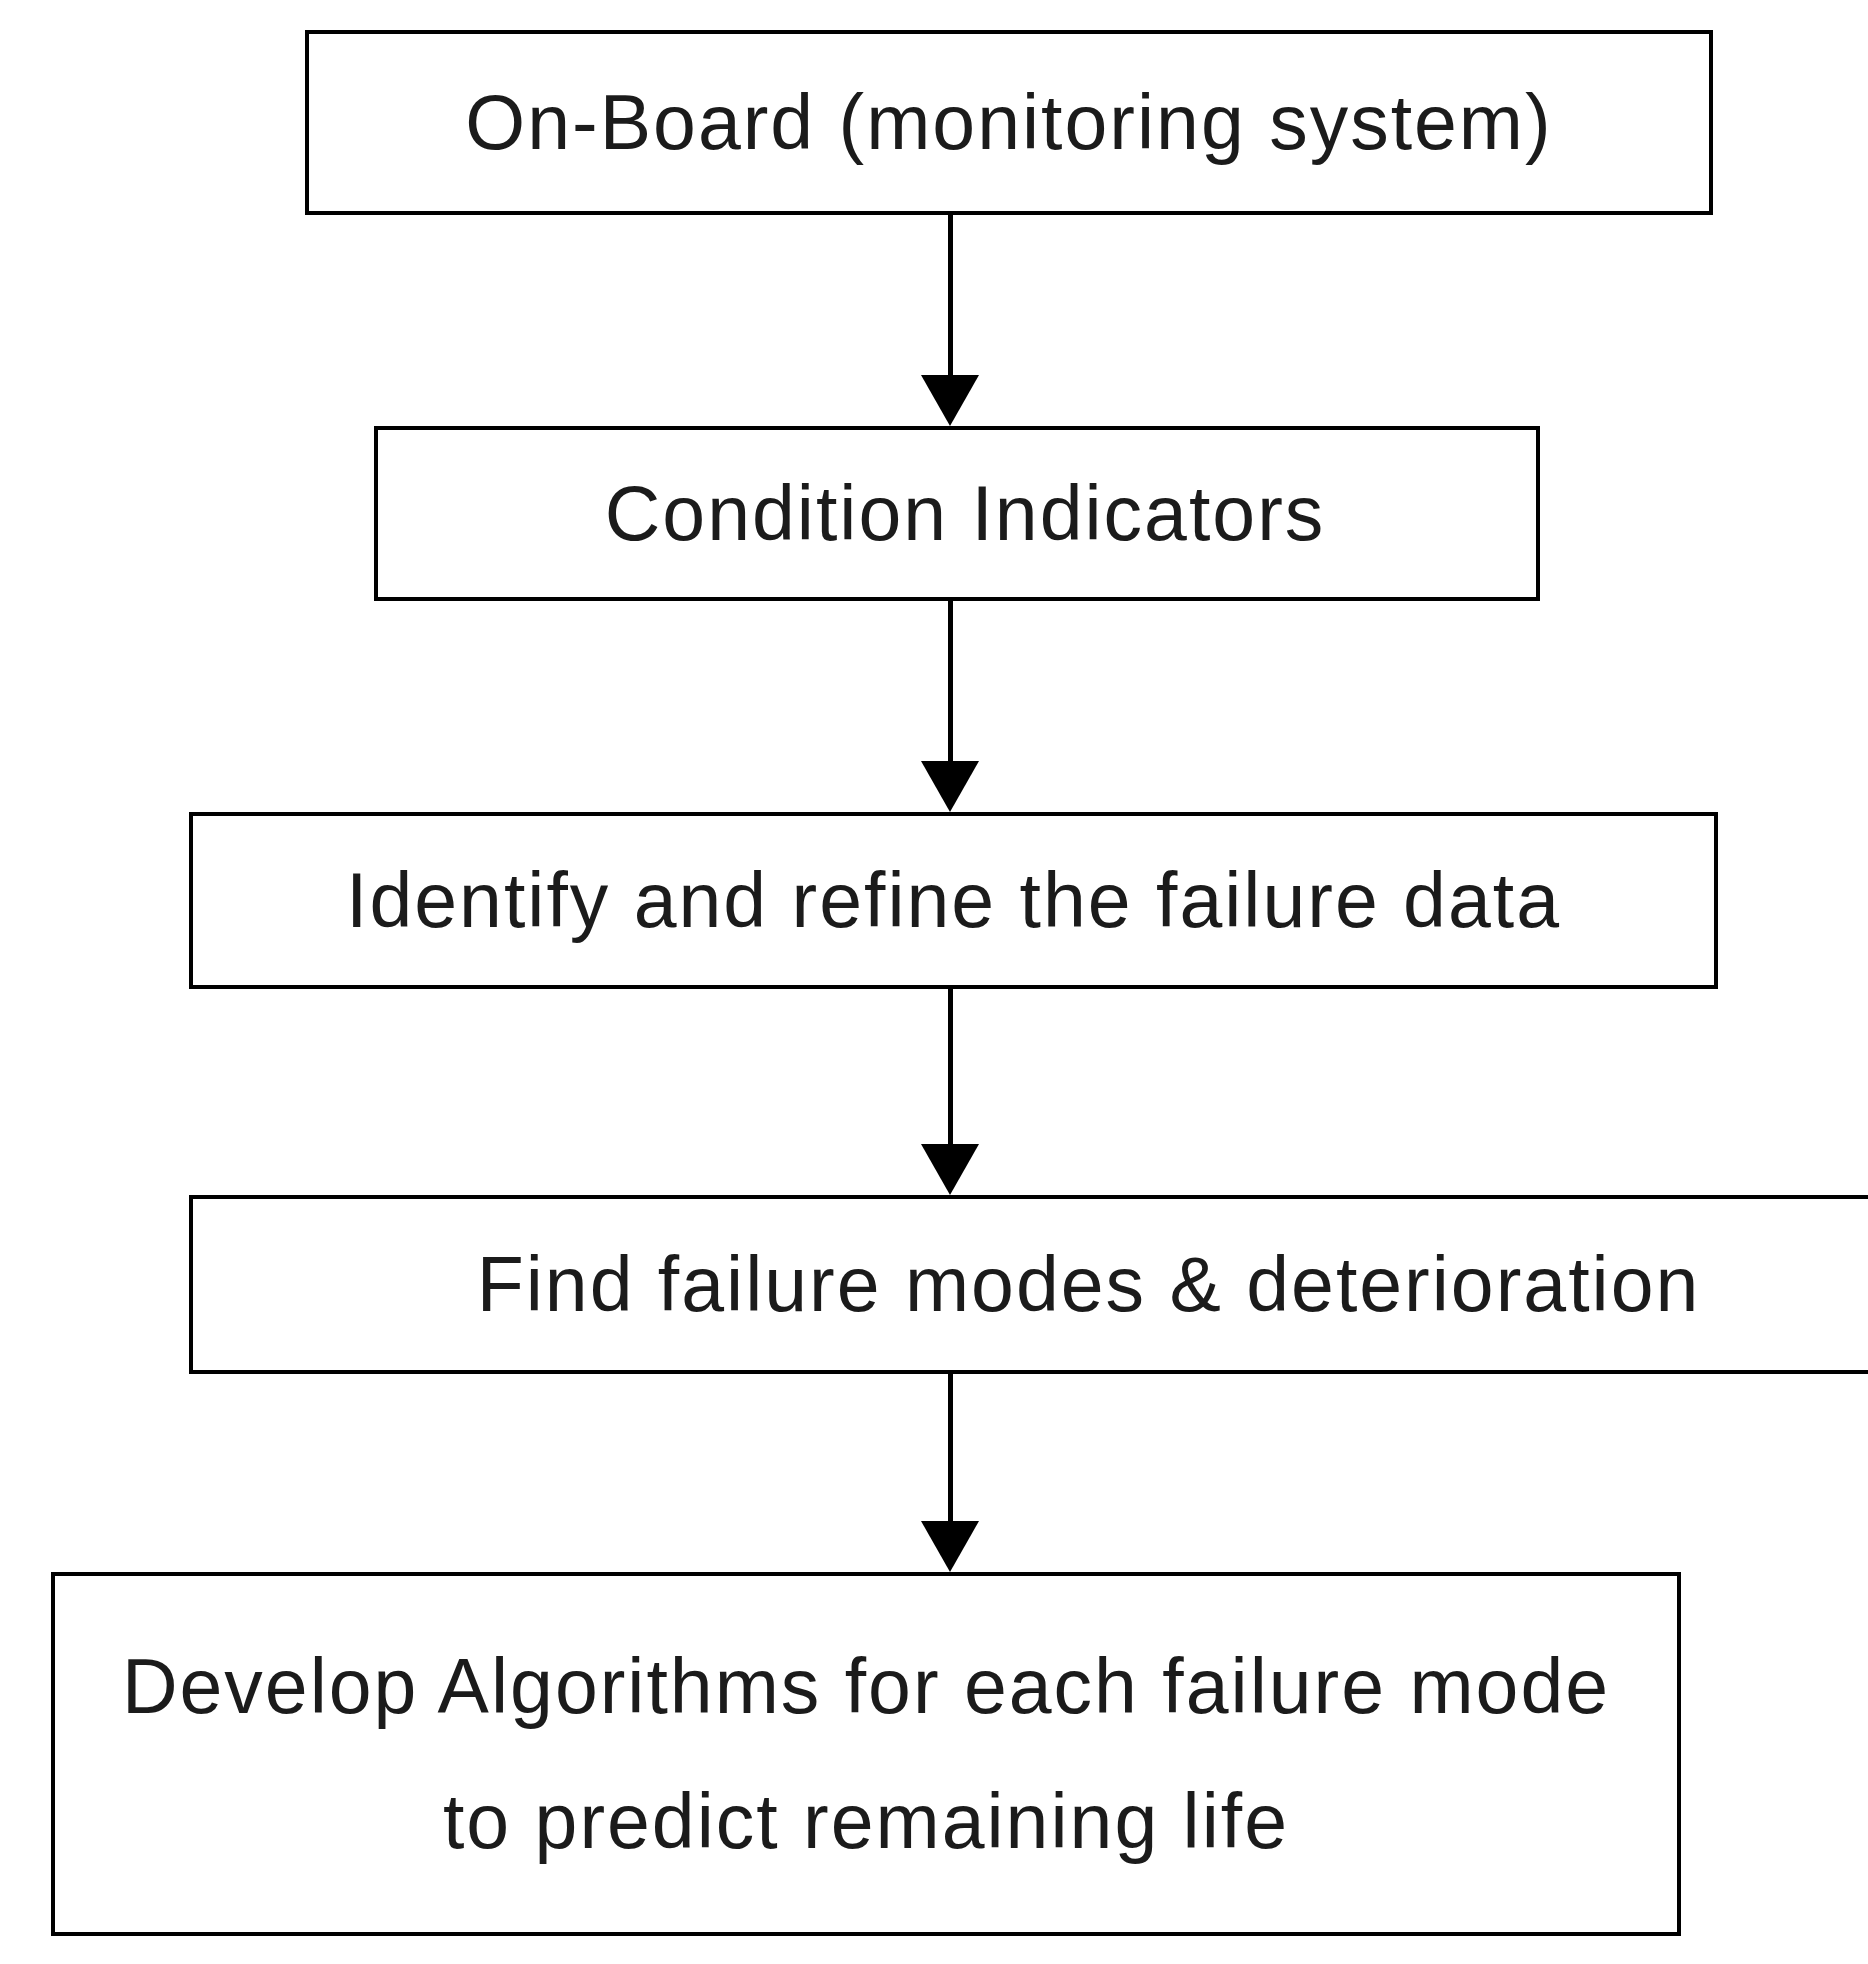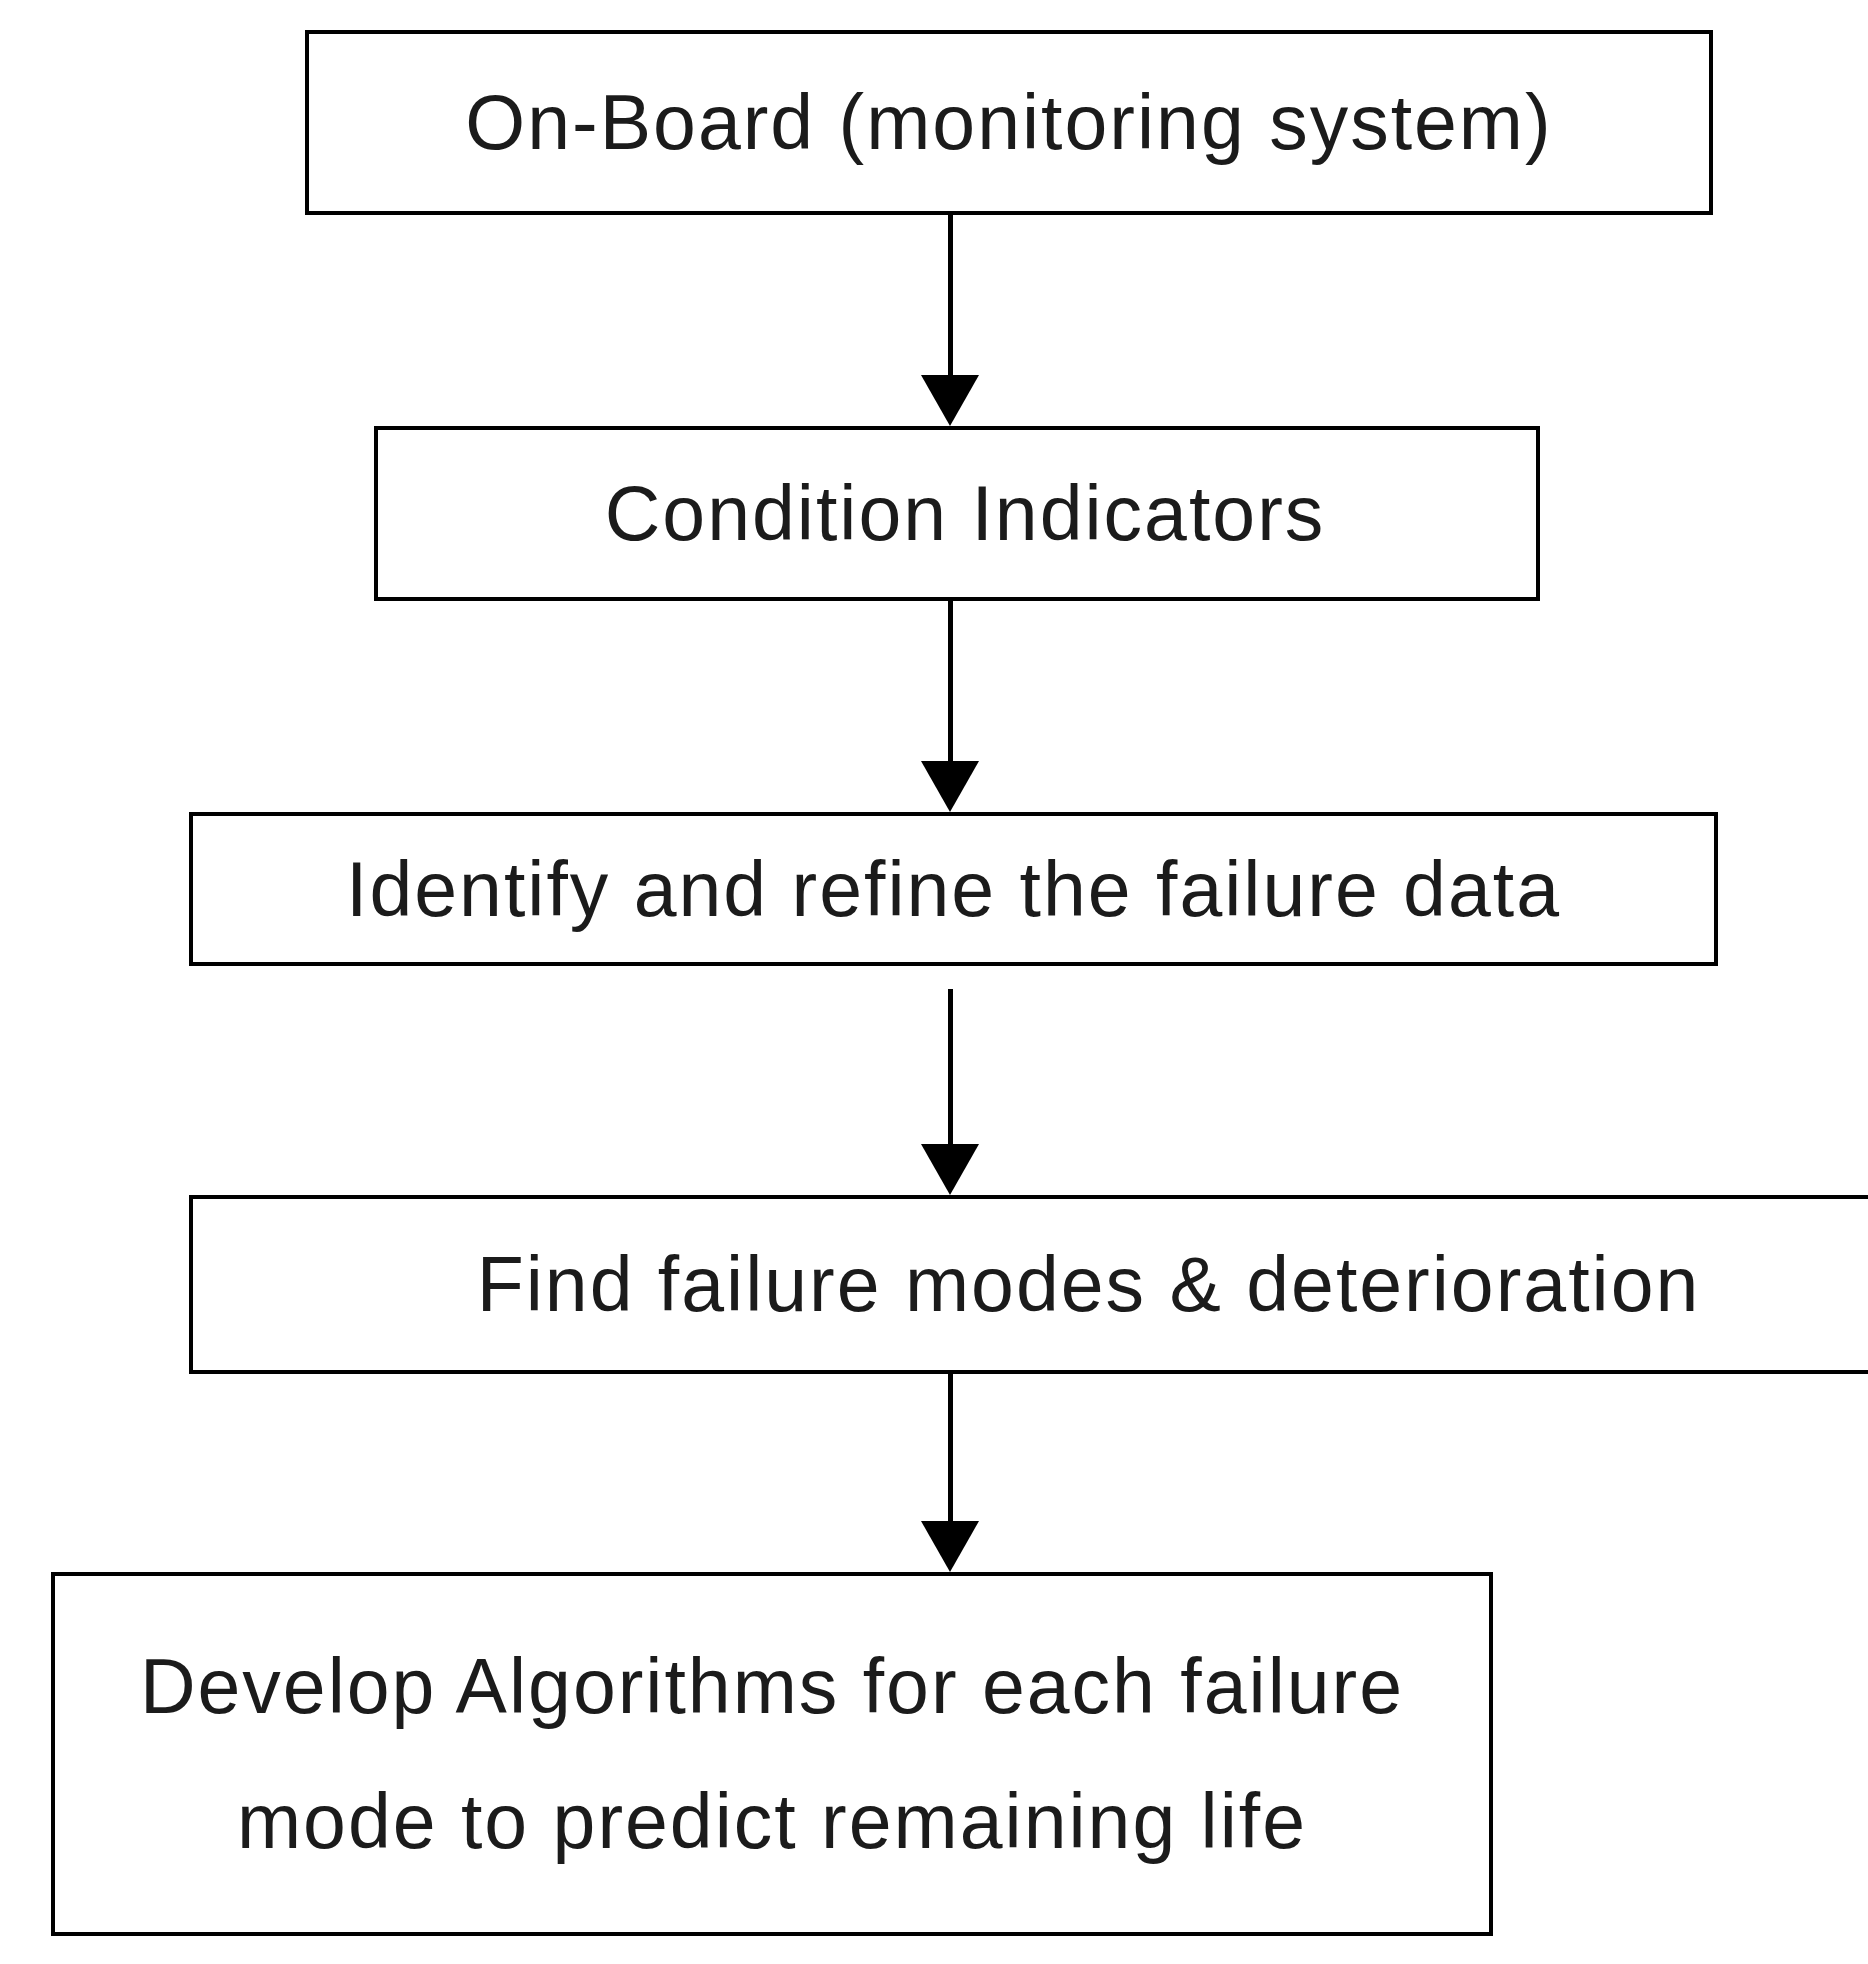--- a/index.html
+++ b/index.html
@@ -51,23 +51,23 @@
     width: 0;
     height: 0;
     border-left: 29.6px solid transparent;
     border-right: 29.6px solid transparent;
     border-top: 51px solid #000000;
   }
 
   
   #box1 { left: 305px; top: 29.6px;   width: 1408px; height: 185px; }
   #box2 { left: 374px; top: 426px;  width: 1166px; height: 175px; padding-left: 16px; }
-  #box3 { left: 189px; top: 812px;  width: 1529px; height: 154px; }
+  #box3 { left: 189px; top: 812px;  width: 1529px; height: 177px; }
   #box4 { left: 189px; top: 1195px; width: 1799px; height: 179px; }
-  #box5 { left: 51px;  top: 1572px; width: 1442px; height: 364px; }
+  #box5 { left: 51px;  top: 1572px; width: 1630px; height: 364px; }
 
   
   #arrow1 { left: 921px; top: 215px;  height: 211px; }
   #arrow2 { left: 921px; top: 601px;  height: 211px; }
   #arrow3 { left: 921px; top: 989px; height: 206px; }
   #arrow4 { left: 921px; top: 1374px; height: 198px; }
 </style>
 </head>
 <body>
 

